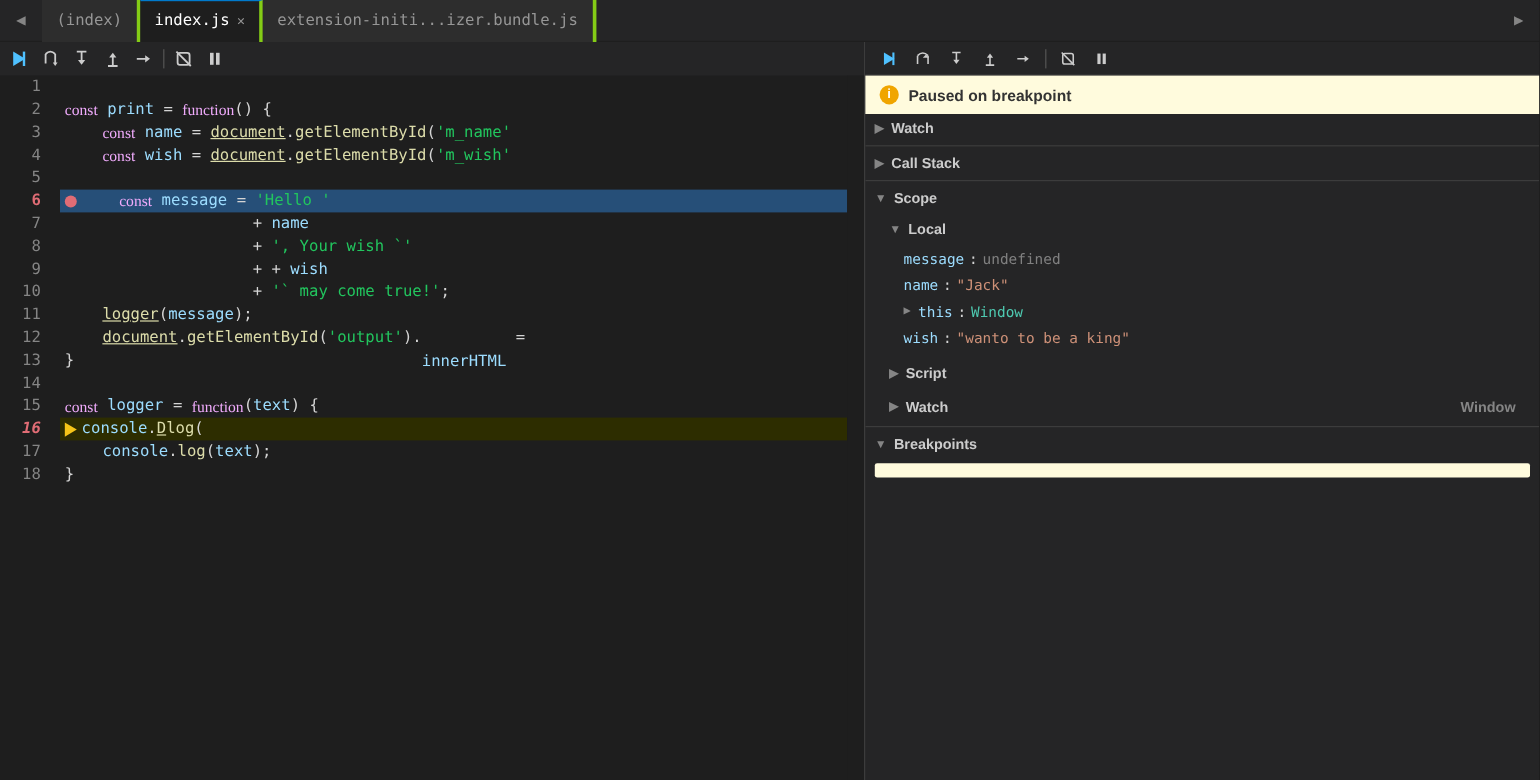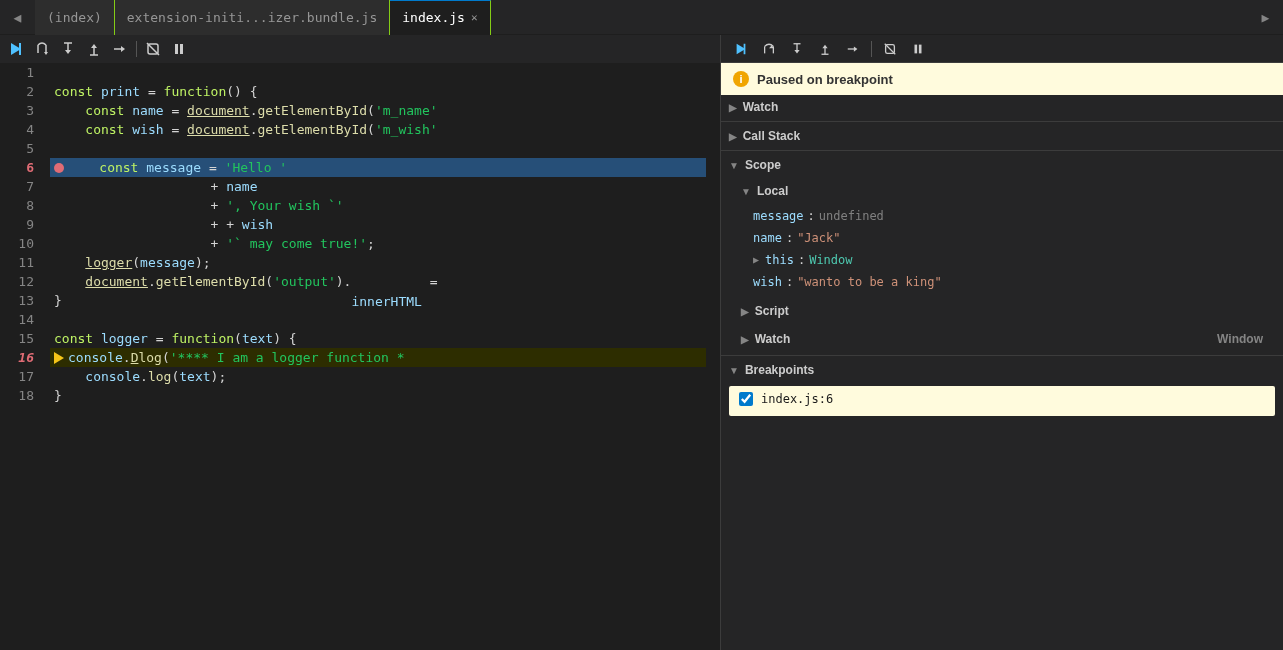--- a/index.html
+++ b/index.html
@@ -35,21 +35,21 @@
       flex-shrink: 0;
     }
     .tab {
       display: flex;
       align-items: center;
       padding: 0 12px;
       height: 35px;
       background: #2d2d2d;
       color: #969696;
       cursor: pointer;
-      border-right: 1px solid #84cc16;
+      border-right: 3px solid #84cc16;
       font-size: 13px;
       white-space: nowrap;
       flex-shrink: 0;
       text-align: right;
     }
     .tab.active {
       background: #1e1e1e;
       color: #ffffff;
       border-top: 1px solid #007acc;
     }
@@ -171,21 +171,21 @@
       height: 0;
       border-top: 6px solid transparent;
       border-bottom: 6px solid transparent;
       border-left: 10px solid #f5c518;
       display: inline-block;
       margin-right: 4px;
       flex-shrink: 0;
     }
 
     
-    .kw { color: #bef264; }
+    .kw { color: #f0abfc; font-family: Liberation Serif, serif; }
     .fn { color: #dcdcaa; text-decoration: underline; }
     .str { color: #22c55e; }
     .var { color: #9cdcfe; }
     .punct { color: #d4d4d4; }
     .method { color: #dcdcaa; }
     .prop { color: #9cdcfe; margin-top: 40px; }
 
     
     .scrollbar-track {
       width: 14px;
@@ -329,26 +329,26 @@
 </head>
 <body>
 
 <div class="tab-bar">
   <div class="tab-bar-left-btn">
     <span>◀</span>
   </div>
   <div class="tab">
     <span>(index)</span>
   </div>
-  <div class="tab">
-    <span>extension-initi...izer.bundle.js</span>
-  </div>
   <div class="tab active">
     <span>index.js</span>
     <span class="close-btn">✕</span>
+  </div>
+  <div class="tab">
+    <span>extension-initi...izer.bundle.js</span>
   </div>
   <div class="tab-bar-right-btn">
     <span>▶</span>
   </div>
 </div>
 
 <div class="main-layout">
 
   <div class="code-panel">
 
@@ -476,21 +476,21 @@
         </div>
 
         <div class="code-line">&nbsp;</div>
 
         <div class="code-line">
           <span class="kw">const</span><span class="punct"> </span><span class="var">logger</span><span class="punct"> = </span><span class="kw">function</span><span class="punct">(</span><span class="var">text</span><span class="punct">) {</span>
         </div>
 
         <div class="code-line" style="background:#2d2d00;">
           <span class="arrow-indicator"></span>
-          <span class="var" style="color:#9cdcfe;">console</span><span class="punct">.</span><span class="fn">D</span><span class="method">log</span><span class="punct">(</span><span class="str">'**** I am a logger function *</span>
+          <span class="var" style="color:#9cdcfe;">console</span><span class="punct">.</span><span class="fn">D</span><span class="method">log</span><span class="punct">(</span>
         </div>
 
         <div class="code-line">
           <span class="punct">    </span><span class="var">console</span><span class="punct">.</span><span class="method">log</span><span class="punct">(</span><span class="var">text</span><span class="punct">);</span>
         </div>
 
         <div class="code-line">
           <span class="punct">}</span>
         </div>
       </div>
@@ -631,23 +631,19 @@
 
       <div class="divider"></div>
 
       <div class="breakpoints-section">
         <div class="section-header">
           <span class="chevron">▼</span>
           <span>Breakpoints</span>
         </div>
 
         <div class="breakpoint-item">
-          <div class="bp-header">
-            <input type="checkbox" class="bp-checkbox" checked="" style="">
-            <span class="bp-file">index.js:6</span>
-          </div>
         </div>
 
       </div>
 
     </div>
   </div>
 </div>
 
 </body></html>

